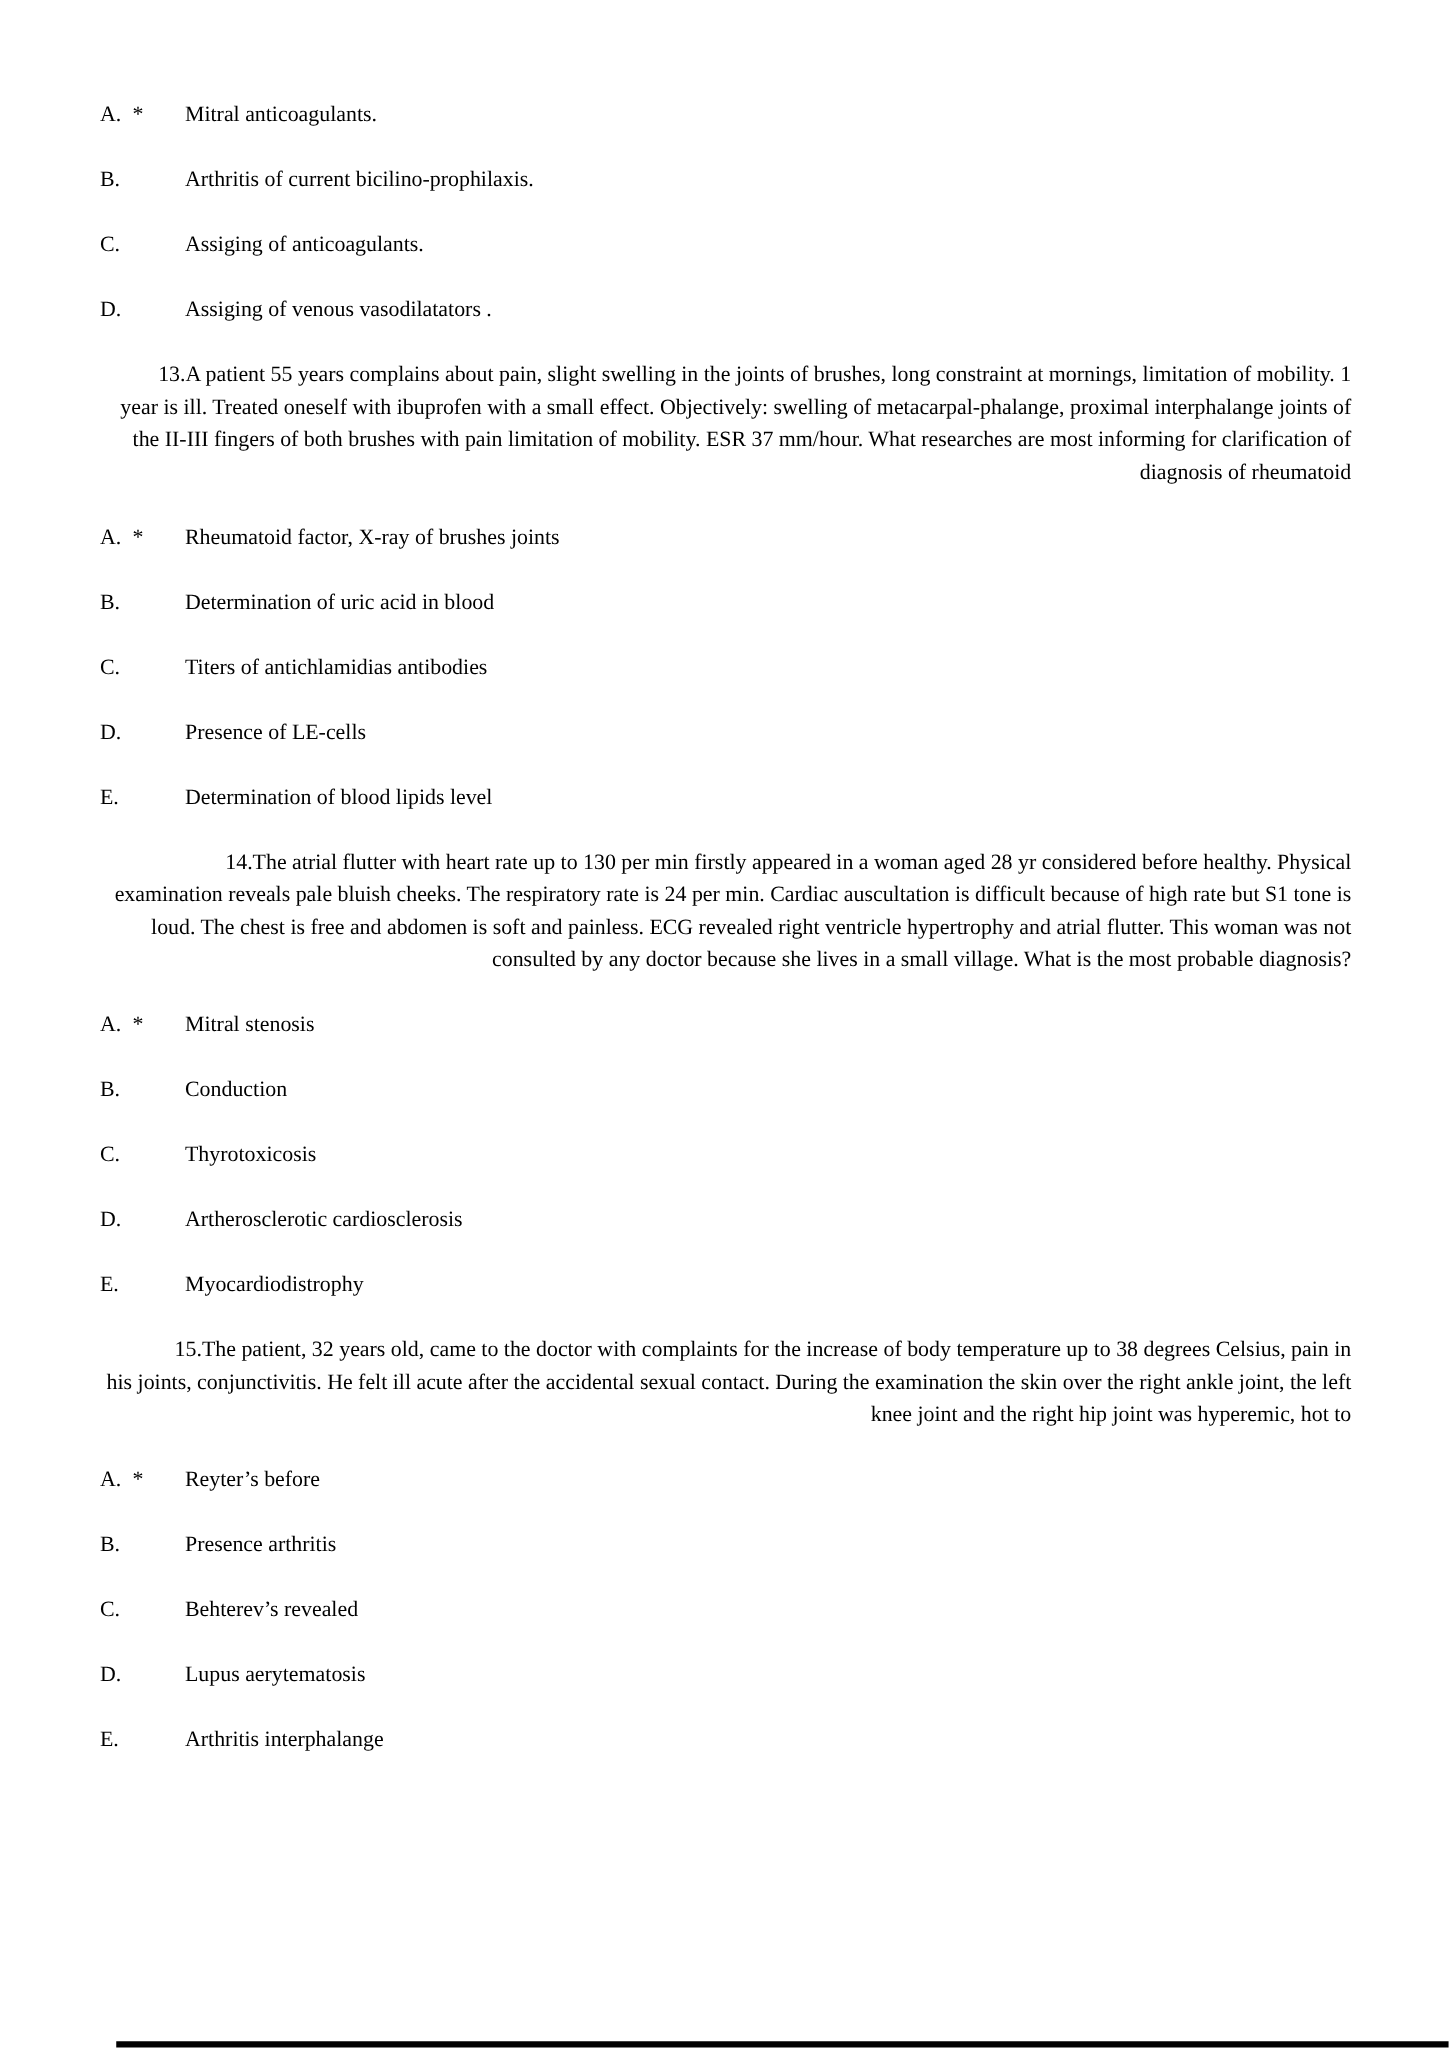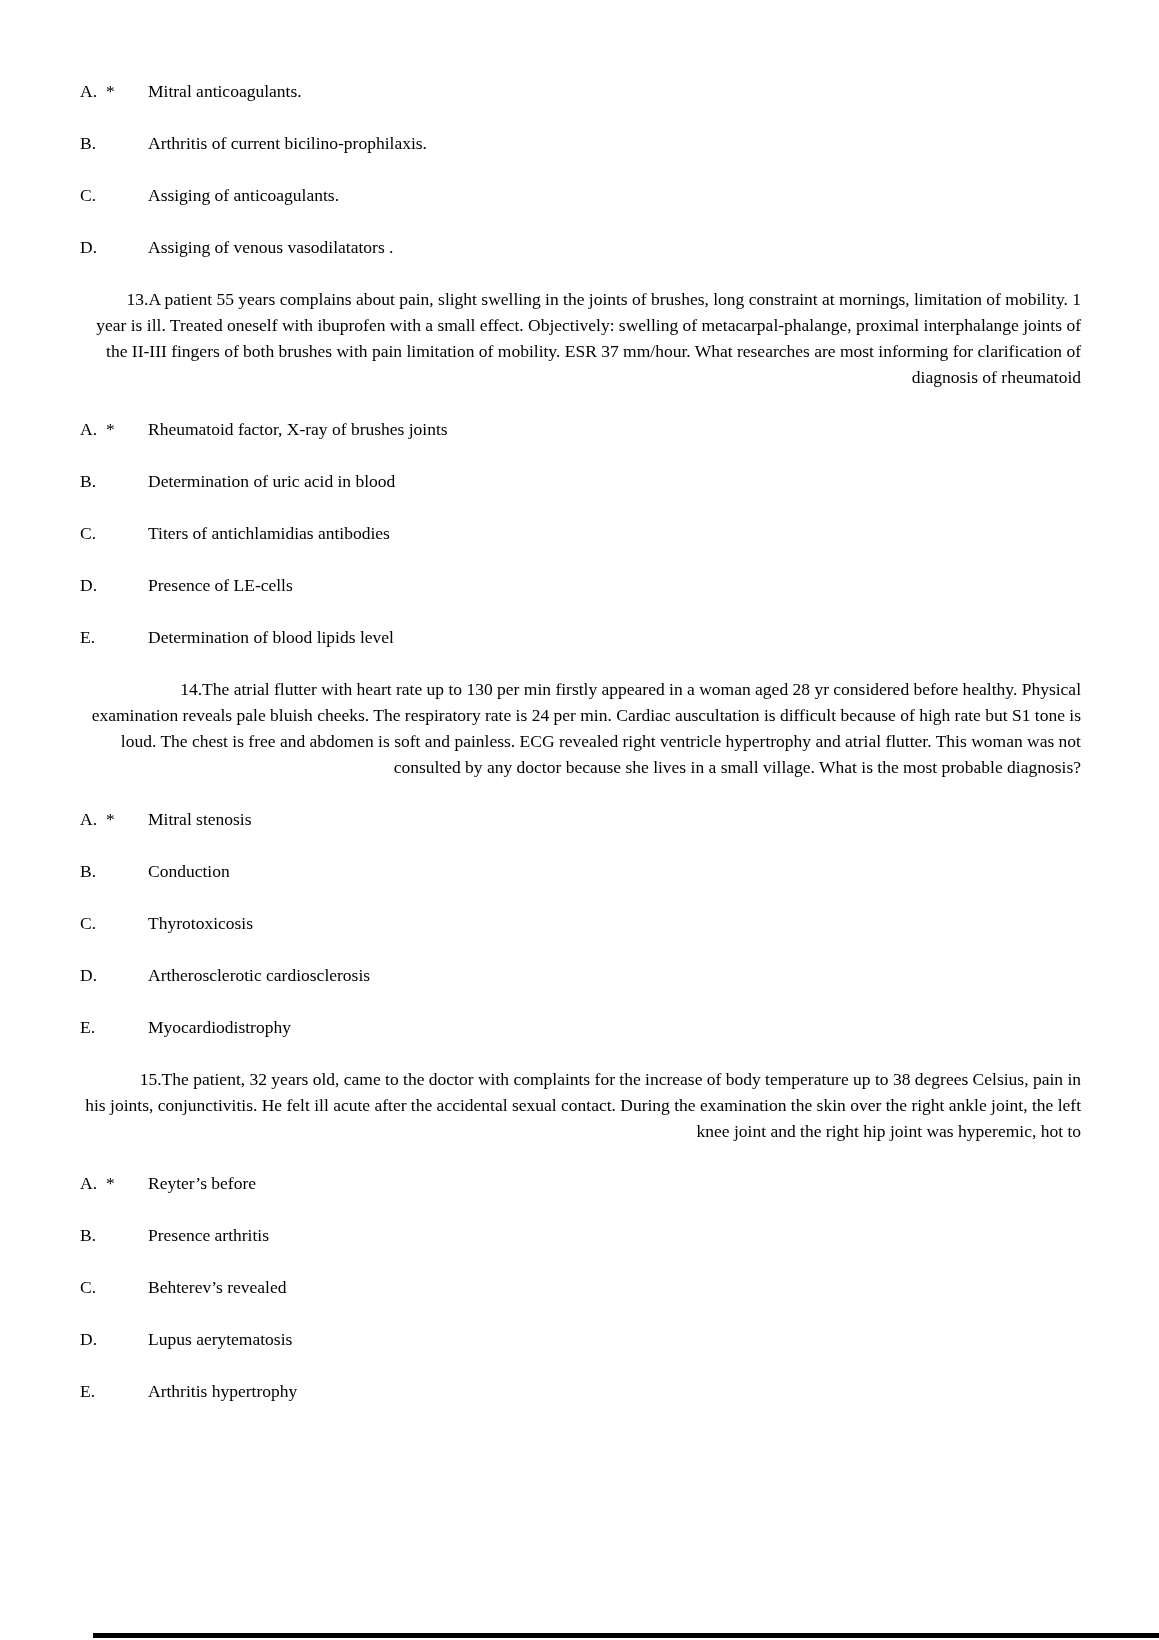--- a/index.html
+++ b/index.html
@@ -132,18 +132,18 @@
   <div class="option">
     <span class="lcell"><span>C.</span><span class="star"></span></span>
     <span class="otext">Behterev’s revealed</span>
   </div>
   <div class="option">
     <span class="lcell"><span>D.</span><span class="star"></span></span>
     <span class="otext">Lupus aerytematosis</span>
   </div>
   <div class="option">
     <span class="lcell"><span>E.</span><span class="star"></span></span>
-    <span class="otext">Arthritis hypertrophy</span>
+    <span class="otext">Arthritis interphalange</span>
   </div>
 
 </div>
 
 <div class="bottom-rule"></div>
 
 </body></html>

